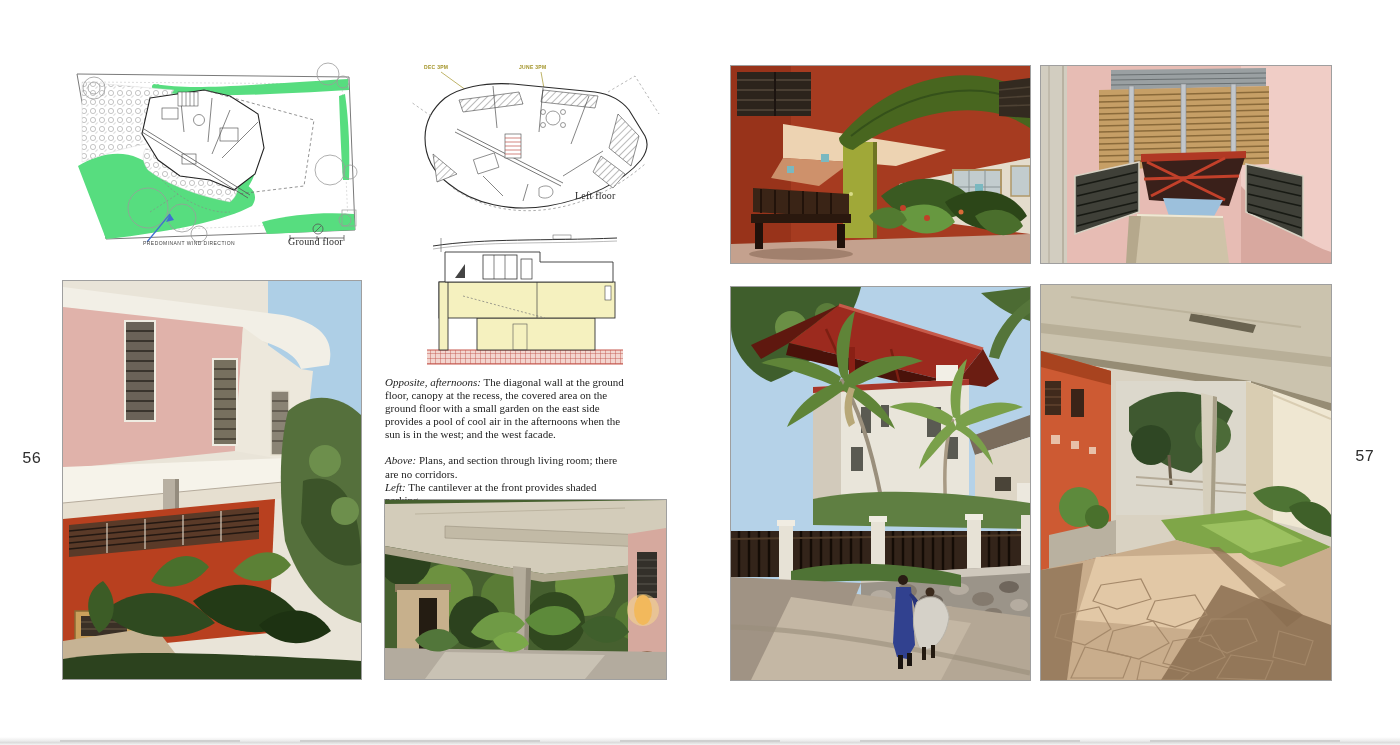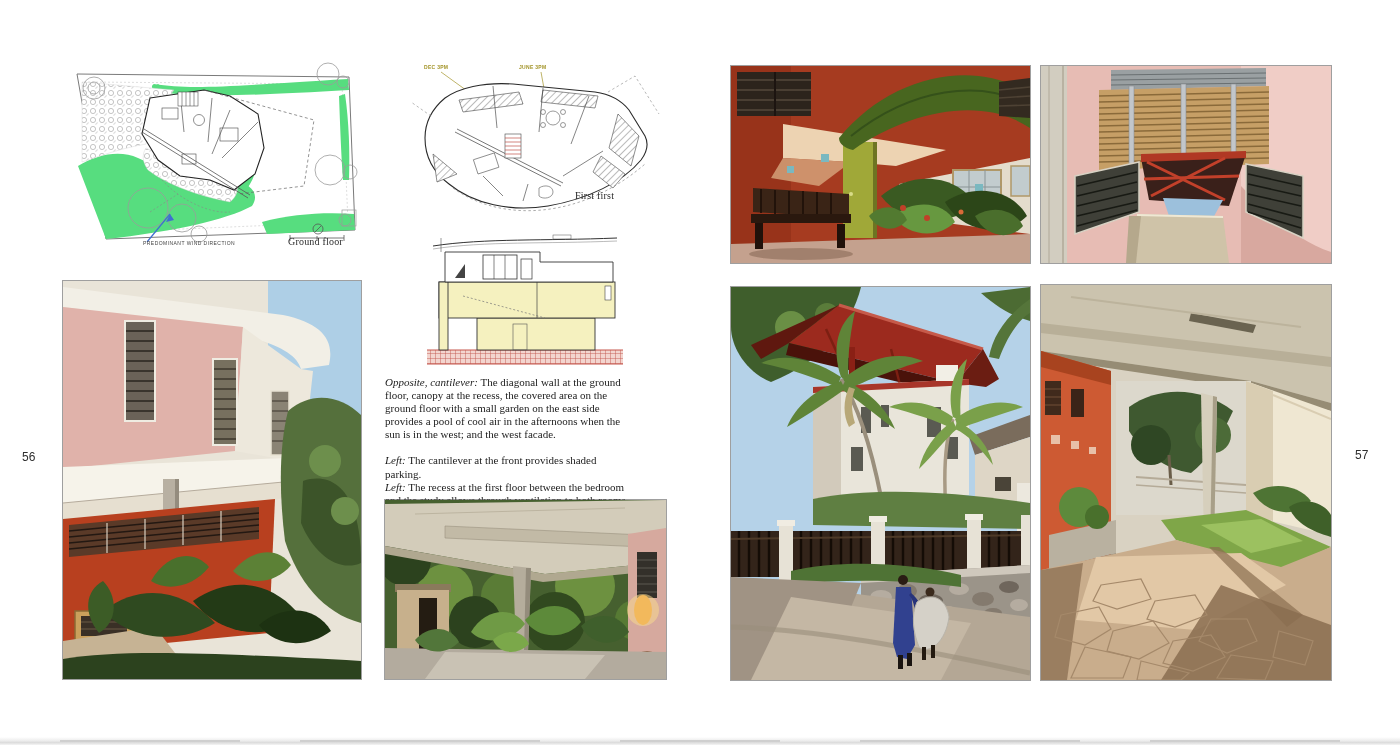--- a/index.html
+++ b/index.html
@@ -14,21 +14,21 @@
   html,body{width:1400px;height:745px;background:#fff;overflow:hidden;}
   body{font-family:"Liberation Serif","DejaVu Serif",serif;color:#1a1a1a;}
   #spread{position:relative;width:1400px;height:745px;background:#ffffff;}
   .abs{position:absolute;}
   .photo{position:absolute;overflow:hidden;outline:1px solid rgba(80,80,80,.55);background:#ddd;}
   .photo svg{display:block;}
   .plan{position:absolute;}
   .plan-caption{position:absolute;font-size:10px;color:#2b2b2b;letter-spacing:.2px;font-family:"Liberation Serif",serif;}
   .tiny-label{position:absolute;font-family:"Liberation Sans","DejaVu Sans",sans-serif;font-size:5px;letter-spacing:.45px;color:#444;white-space:nowrap;}
   .sun-label{position:absolute;font-family:"Liberation Sans","DejaVu Sans",sans-serif;font-size:5px;letter-spacing:.3px;color:var(--sun-label-olive);white-space:nowrap;font-weight:bold;}
-  .page-num{position:absolute;font-size:12px;color:#2e2e2e;font-family:Liberation Sans, sans-serif;}
+  .page-num{position:absolute;font-size:16px;color:#2e2e2e;font-family:Liberation Mono, monospace;}
   #caption-block{position:absolute;left:385px;top:376px;width:246px;font-size:11px;line-height:13.1px;color:#1c1c1c;}
   #caption-block p{margin:0;}
   #caption-block p.gap{margin-bottom:13px;}
   .cap-lead{font-style:italic;}
   #page-edge{position:absolute;left:0;top:737px;width:1400px;height:8px;
     background:linear-gradient(#ffffff 0%,#ededed 45%,#dcdcdc 70%,#f5f5f5 100%);}
   #page-edge .tick{position:absolute;top:3px;height:2px;background:#cfcfcf;}
 </style>
 </head>
 <body>
@@ -172,21 +172,21 @@
           <rect x="82" y="100" width="22" height="15" transform="rotate(-18 93 107)"></rect>
           <path d="M146,132 C152,128 160,130 160,136 C160,142 150,144 146,140 Z"></path>
         </g>
 
         <path d="M60,132 C110,168 190,162 252,108" fill="none" stroke="#888888" stroke-width="0.7" stroke-dasharray="2.5,2.5"></path>
         <path d="M38,60 L18,46 M215,36 L242,20 L266,58" fill="none" stroke="#888888" stroke-width="0.6" stroke-dasharray="2.5,2.5"></path>
       </svg>
       <span class="sun-label" style="left:31px;top:8px;">DEC 3PM</span>
       <span class="sun-label" style="left:126px;top:8px;">JUNE 3PM</span>
     </div>
-    <span class="plan-caption" style="left:575px;top:190px;">First first</span>
+    <span class="plan-caption" style="left:575px;top:190px;">Left floor</span>
 
     <div class="plan" style="left:425px;top:228px;width:200px;height:140px;">
       <svg width="200" height="140" viewBox="0 0 200 140">
         <defs>
           <pattern id="sec-grid" width="5" height="5" patternUnits="userSpaceOnUse">
             <rect width="5" height="5" style="fill:var(--section-ground-pink)"></rect>
             <line x1="0" y1="0" x2="5" y2="0" style="stroke:var(--section-ground-red)" stroke-width="0.9"></line>
             <line x1="0" y1="0" x2="0" y2="5" style="stroke:var(--section-ground-red)" stroke-width="0.9"></line>
           </pattern>
         </defs>
@@ -212,21 +212,22 @@
         <path d="M30,50 L40,36 L40,50 Z" fill="#444444"></path>
 
         <path d="M8,18 C60,10 120,13 192,10" fill="none" stroke="#333333" stroke-width="1"></path>
         <path d="M8,21 C60,13 120,16 192,13" fill="none" stroke="#777777" stroke-width="0.5"></path>
         <rect x="128" y="7" width="18" height="4" fill="none" stroke="#555555" stroke-width="0.5"></rect>
         <line x1="16" y1="24" x2="16" y2="10" stroke="#555555" stroke-width="0.6"></line>
       </svg>
     </div>
 
     <div id="caption-block">
-      <p class="gap"><span class="cap-lead">Opposite, cantilever:</span><span> The diagonal wall at the ground floor, canopy at the recess, the covered area on the ground floor with a small garden on the east side provides a pool of cool air in the afternoons when the sun is in the west; and the west facade.</span></p>
+      <p class="gap"><span class="cap-lead">Opposite, afternoons:</span><span> The diagonal wall at the ground floor, canopy at the recess, the covered area on the ground floor with a small garden on the east side provides a pool of cool air in the afternoons when the sun is in the west; and the west facade.</span></p>
+      <p><span class="cap-lead">Above:</span><span> Plans, and section through living room; there are no corridors.</span></p>
       <p><span class="cap-lead">Left:</span><span> The cantilever at the front provides shaded parking.</span></p>
       <p><span class="cap-lead">Left:</span><span> The recess at the first floor between the bedroom and the study allows through ventilation to both rooms.</span></p>
     </div>
 
     <div class="photo" style="left:63px;top:281px;width:298px;height:398px;">
       <svg width="298" height="398" viewBox="0 0 298 398">
         <rect x="0" y="0" width="298" height="398" fill="#e9e4d8"></rect>
         <rect x="205" y="0" width="93" height="160" fill="#aecfe6"></rect>
         <path d="M0,6 L220,34 C258,42 272,58 266,84 L238,88 C230,62 180,48 0,26 Z" fill="#f2efe6"></path>
         <polygon points="0,26 180,46 172,170 0,188" fill="#e0b2aa"></polygon>

